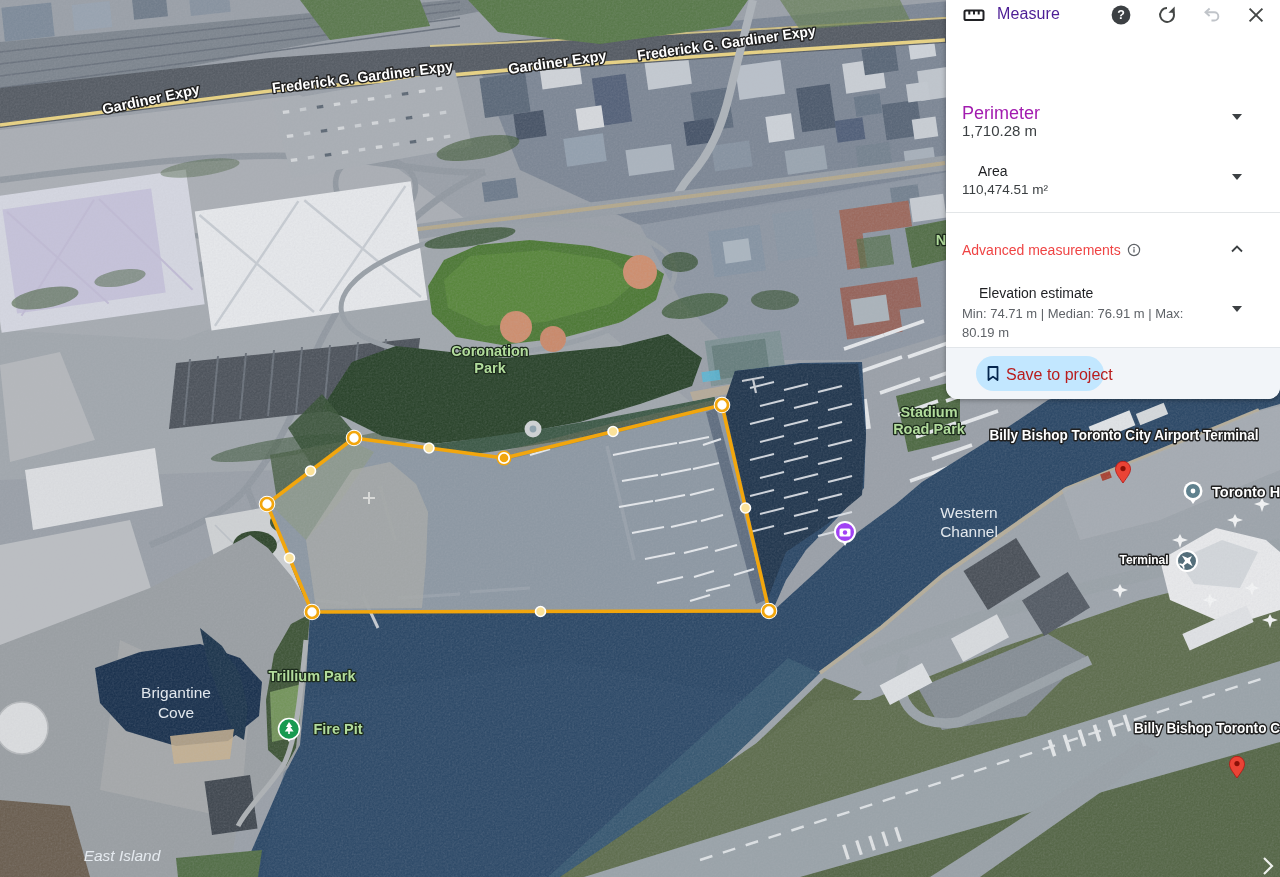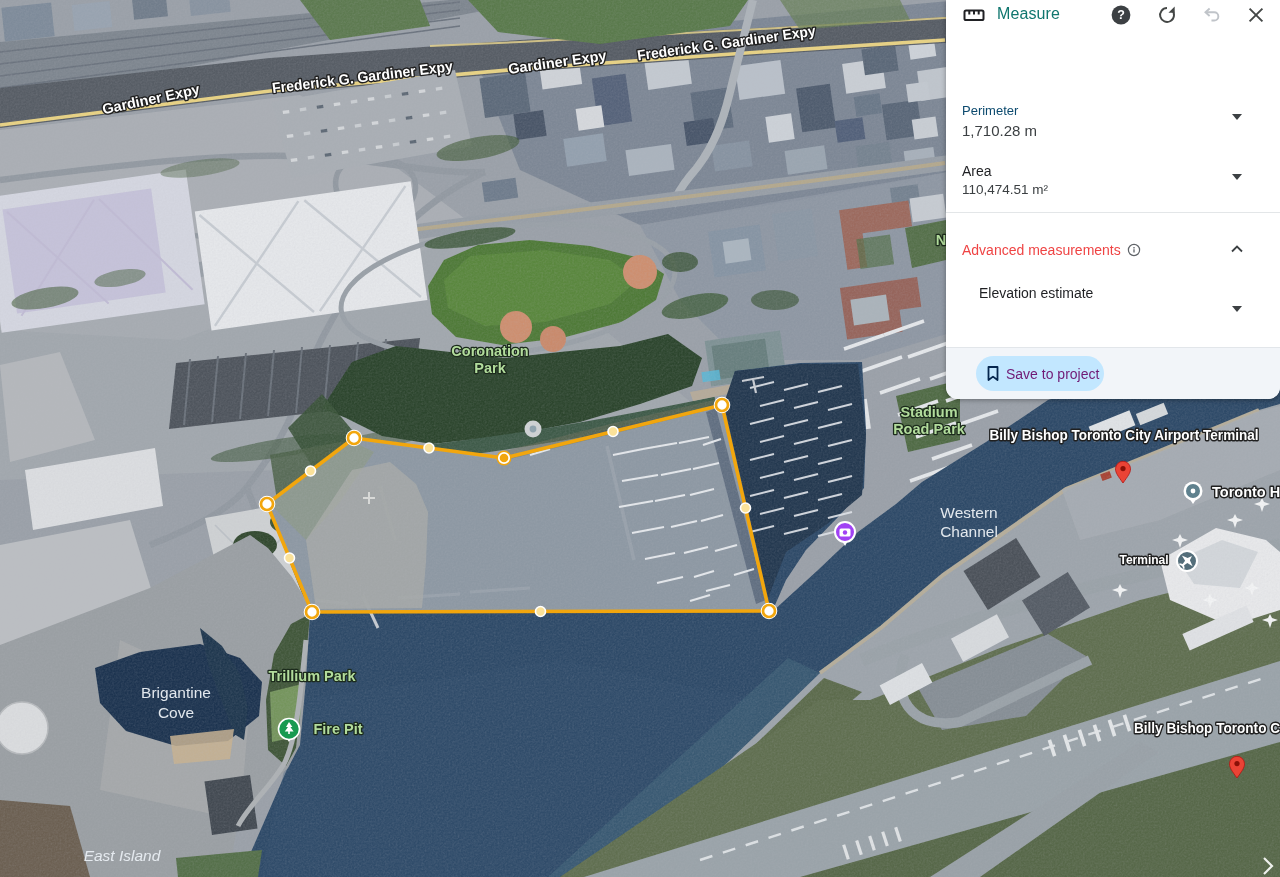--- a/index.html
+++ b/index.html
@@ -511,21 +511,21 @@
 <path d="M1264,858 l8,8 -8,8" fill="none" stroke="#fff" stroke-width="2.2" opacity=".9"></path>
 </svg>
 
 <div id="panel">
 
 <svg class="abs" style="left:16px;top:3px" width="24" height="24" viewBox="0 0 24 24">
       <rect x="2.5" y="7.5" width="19" height="9.5" rx="1.6" fill="none" stroke="#202124" stroke-width="2"></rect>
       <path d="M7.3,8 v3.4 M12,8 v3.4 M16.7,8 v3.4" stroke="#202124" stroke-width="2" fill="none"></path>
     </svg>
 
-<div class="abs" style="left:51px;top:5px;font-size:16px;color:#0f766e;letter-spacing:.1px">Measure</div>
+<div class="abs" style="left:51px;top:5px;font-size:16px;color:#4c1d95;letter-spacing:.1px">Measure</div>
 
 <svg class="abs" style="left:1110px;top:4px;left:164px" width="22" height="22" viewBox="0 0 22 22">
       <circle cx="11" cy="11" r="9.4" fill="#3c4043"></circle>
       <text x="11" y="15.4" font-size="12.5" font-weight="bold" fill="#fff" text-anchor="middle" font-family="Liberation Sans,sans-serif">?</text>
     </svg>
 
 <svg class="abs" style="left:210px;top:4px" width="22" height="22" viewBox="0 0 24 24">
       <path d="M12,4.4 A7.6,7.6 0 1 0 17.4,6.6" fill="none" stroke="#444746" stroke-width="2.1"></path>
       <path d="M13.6,9.6 h6.8 v-6.8 z" fill="#444746"></path>
     </svg>
@@ -533,48 +533,49 @@
 <svg class="abs" style="left:254px;top:4px" width="22" height="22" viewBox="0 0 24 24">
       <path d="M7,9 h8.5 a4.5,4.5 0 0 1 0,9 h-3" fill="none" stroke="#c0c4c9" stroke-width="2.1"></path>
       <path d="M10.5,5 L6,9 l4.5,4" fill="none" stroke="#c0c4c9" stroke-width="2.1"></path>
     </svg>
 
 <svg class="abs" style="left:299px;top:4px" width="22" height="22" viewBox="0 0 24 24">
       <path d="M5,5 L19,19 M19,5 L5,19" stroke="#444746" stroke-width="2.1"></path>
     </svg>
 
 
-<div class="abs" style="left:16px;top:103px;font-size:13px;color:#0c4a6e">Perimeter</div>
+<div class="abs" style="left:16px;top:103px;font-size:18px;color:#a21caf">Perimeter</div>
 <div class="abs" style="left:16px;top:122px;font-size:15px;color:#3c4043">1,710.28 m</div>
 <svg class="abs" style="left:284px;top:112px" width="14" height="10" viewBox="0 0 14 10">
       <path d="M2,2 h10 l-5,6 z" fill="#3c4043"></path>
     </svg>
 
-<div class="abs" style="left:16px;top:163px;font-size:14px;color:#1f2023">Area</div>
+<div class="abs" style="left:32px;top:163px;font-size:14px;color:#1f2023">Area</div>
 <div class="abs" style="left:16px;top:182px;font-size:13.5px;color:#3c4043">110,474.51 m²</div>
 <svg class="abs" style="left:284px;top:172px" width="14" height="10" viewBox="0 0 14 10">
       <path d="M2,2 h10 l-5,6 z" fill="#3c4043"></path>
     </svg>
 
 <div class="abs" style="left:0;top:212px;width:334px;height:1px;background:#e3e6e8"></div>
 
 <div class="abs" style="left:16px;top:242px;font-size:14px;color:#ef4444">Advanced measurements</div>
 <svg class="abs" style="left:181px;top:243px" width="14" height="14" viewBox="0 0 14 14">
       <circle cx="7" cy="7" r="5.6" fill="none" stroke="#5f6368" stroke-width="1.2"></circle>
       <path d="M7,6.2 v3.4 M7,4 v1.4" stroke="#5f6368" stroke-width="1.3"></path>
     </svg>
 <svg class="abs" style="left:284px;top:243px" width="14" height="12" viewBox="0 0 14 12">
       <path d="M2,8.5 L7,3.5 L12,8.5" fill="none" stroke="#3c4043" stroke-width="1.8"></path>
     </svg>
 
 <div class="abs" style="left:33px;top:285px;font-size:14px;color:#1f2023">Elevation estimate</div>
+<div class="abs" style="left:16px;top:304px;width:242px;font-size:13px;line-height:19px;color:#5f6368">Min: 74.71 m | Median: 76.91 m | Max: 80.19 m</div>
 <svg class="abs" style="left:284px;top:304px" width="14" height="10" viewBox="0 0 14 10">
       <path d="M2,2 h10 l-5,6 z" fill="#3c4043"></path>
     </svg>
 
 <div class="abs" style="left:0;top:347px;width:334px;height:52px;background:#f2f5f9;border-top:1px solid #e2e6ea;border-radius:0 0 12px 12px;box-sizing:border-box"></div>
 
 <div class="abs" style="left:30px;top:356px;width:128px;height:35px;background:#c2e7ff;border-radius:18px"></div>
 <svg class="abs" style="left:39px;top:365px" width="16" height="17" viewBox="0 0 16 17">
       <path d="M3.5,2 h9 v13 l-4.5,-3.4 -4.5,3.4 z" fill="none" stroke="#05264e" stroke-width="1.8" stroke-linejoin="round"></path>
     </svg>
-<div class="abs" style="left:60px;top:366px;font-size:14px;color:#701a75">Save to project</div>
+<div class="abs" style="left:60px;top:366px;font-size:16px;color:#b91c1c">Save to project</div>
 </div>
 
 </body></html>

